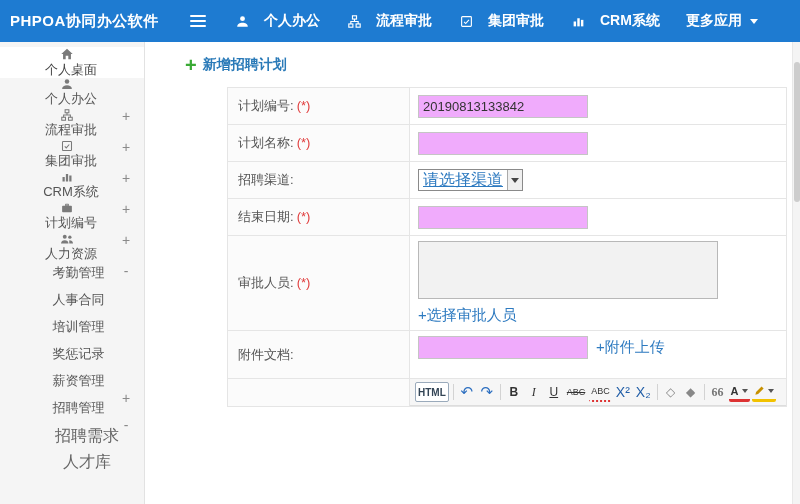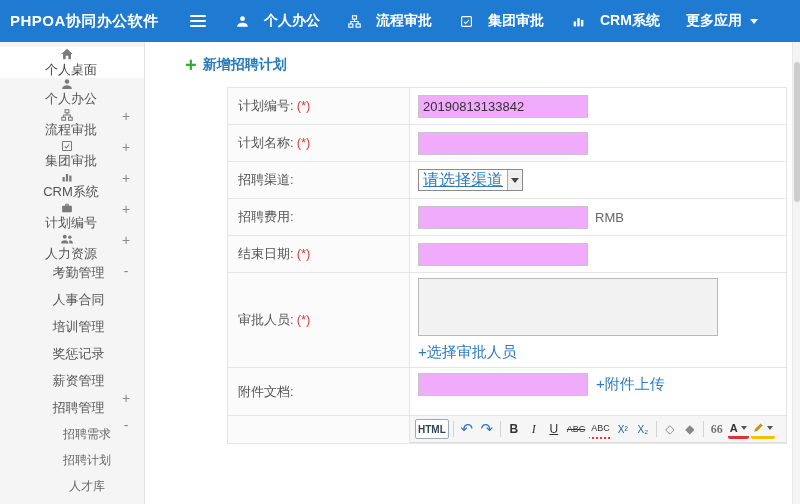--- a/index.html
+++ b/index.html
@@ -20,21 +20,21 @@
   .layout { display:flex; height:462px; }
 
   
   .sidebar { width:145px; min-width:145px; background:#f5f5f5; border-right:1px solid #e2e2e2;
              padding-top:5px; font-size:13px; color:#555; overflow:hidden; }
   .item { height:31px; display:flex; align-items:center; padding:0 12px 0 10px; cursor:pointer;flex-direction:column; }
   .item.active { background:#fff; color:#444; }
   .sicon { width:16px; height:15px; margin-right:8px; display:flex; align-items:center; justify-content:center; }
   .exp { margin-left:auto; color:#8a8a8a; font-size:14px; width:12px; text-align:center; }
   .sub .item { height:27px; padding-left:25px; }
-  .deep .item { height:26px; padding-left:42px; font-size:12px; color:#666; }
+  .deep .item { height:26px; padding-left:42px; font-size:16px; color:#666; }
 
   
   .main { flex:1; background:#fff; padding:14px 0 0 40px; overflow:hidden; }
   .page-title { display:flex; align-items:center; gap:6px; color:#2a7ab8; font-weight:bold; font-size:14px; margin-bottom:13px; }
   .add-glyph { color:#3aaa35; font-size:20px; font-weight:bold; line-height:14px; }
 
   .form-table { border-collapse:collapse; width:560px; margin-left:42px; font-size:13px; color:#555; table-layout:fixed; }
   .form-table td { border:1px solid #e5e5e5; vertical-align:middle; }
   td.lbl { width:182px; background:#fbfbfb; padding:9px 10px; }
   td.val { padding:5px 8px; }
@@ -57,21 +57,21 @@
   .sep { width:1px; height:16px; background:#d3d3d3; margin:0 3px; flex:0 0 auto; }
   .btn { min-width:18px; height:20px; display:inline-flex; align-items:center; justify-content:center;
          font-size:11px; color:#333; margin:0 1px; padding:0 2px; border-radius:2px; cursor:pointer; flex:0 0 auto; }
   .btn.html { border:1px solid #9aaabb; background:#fff; color:#345; font-size:10px; font-weight:bold; }
   .btn.undo,.btn.redo { color:#2d6fc0; font-size:15px; }
   .btn.bold { font-weight:bold; font-size:12px; }
   .btn.italic { font-style:italic; font-family:"Liberation Serif", serif; font-size:12px; }
   .btn.underline { text-decoration:underline; font-size:12px; }
   .btn.strike { text-decoration:line-through; font-size:9px; }
   .btn.spell { font-size:9px; border-bottom:2px dotted #d33; }
-  .btn.sup,.btn.sub { font-size:10px; color:#235fa8; }
+  .btn.sup,.btn.sub { font-size:14px; color:#235fa8; }
   .btn.eraser,.btn.brush { color:#888; font-size:12px; }
   .btn.quote { font-weight:bold; color:#777; font-family:"Liberation Serif", serif; font-size:12px; }
   .btn.fontcolor { font-weight:bold; font-size:11px; border-bottom:3px solid #d33; }
   .btn.highlight { border-bottom:3px solid #f2c200; }
   .mini-caret { width:0; height:0; border-left:3px solid transparent; border-right:3px solid transparent; border-top:4px solid #555; margin-left:3px; }
 
   
   .vscroll { position:absolute; right:0; top:42px; bottom:0; width:8px; background:#f4f4f4; border-left:1px solid #e8e8e8; }
   .vthumb { position:absolute; top:20px; left:1px; width:6px; height:140px; background:#cdcdcd; border-radius:3px; }
 </style>
@@ -233,23 +233,20 @@
       </div>
       <div class="item">
         <span>招聘管理</span>
         <span class="exp">-</span>
       </div>
       <div class="deep">
         <div class="item">
           <span>招聘需求</span>
         </div>
         <div class="item">
-          <span>招聘计划</span>
-        </div>
-        <div class="item">
           <span>人才库</span>
         </div>
       </div>
     </div>
   </aside>
 
   <main class="main">
     <div class="page-title">
       <span class="add-glyph">+</span>
       <span>新增招聘计划</span>
@@ -277,28 +274,20 @@
         <td class="lbl">
           <span>招聘渠道:</span><span class="req"></span>
         </td>
         <td class="val">
           <div class="sel">
             <span class="sel-text">请选择渠道</span>
             <span class="sel-caret">
                   <i class="tri"></i>
                 </span>
           </div>
-        </td>
-      </tr>
-      <tr>
-        <td class="lbl">
-          <span>招聘费用:</span><span class="req"></span>
-        </td>
-        <td class="val">
-          <input class="txt" value="" style=""><span class="suffix">RMB</span>
         </td>
       </tr>
       <tr>
         <td class="lbl">
           <span>结束日期:</span><span class="req">(*)</span>
         </td>
         <td class="val">
           <input class="txt" value="" style="">
         </td>
       </tr>

